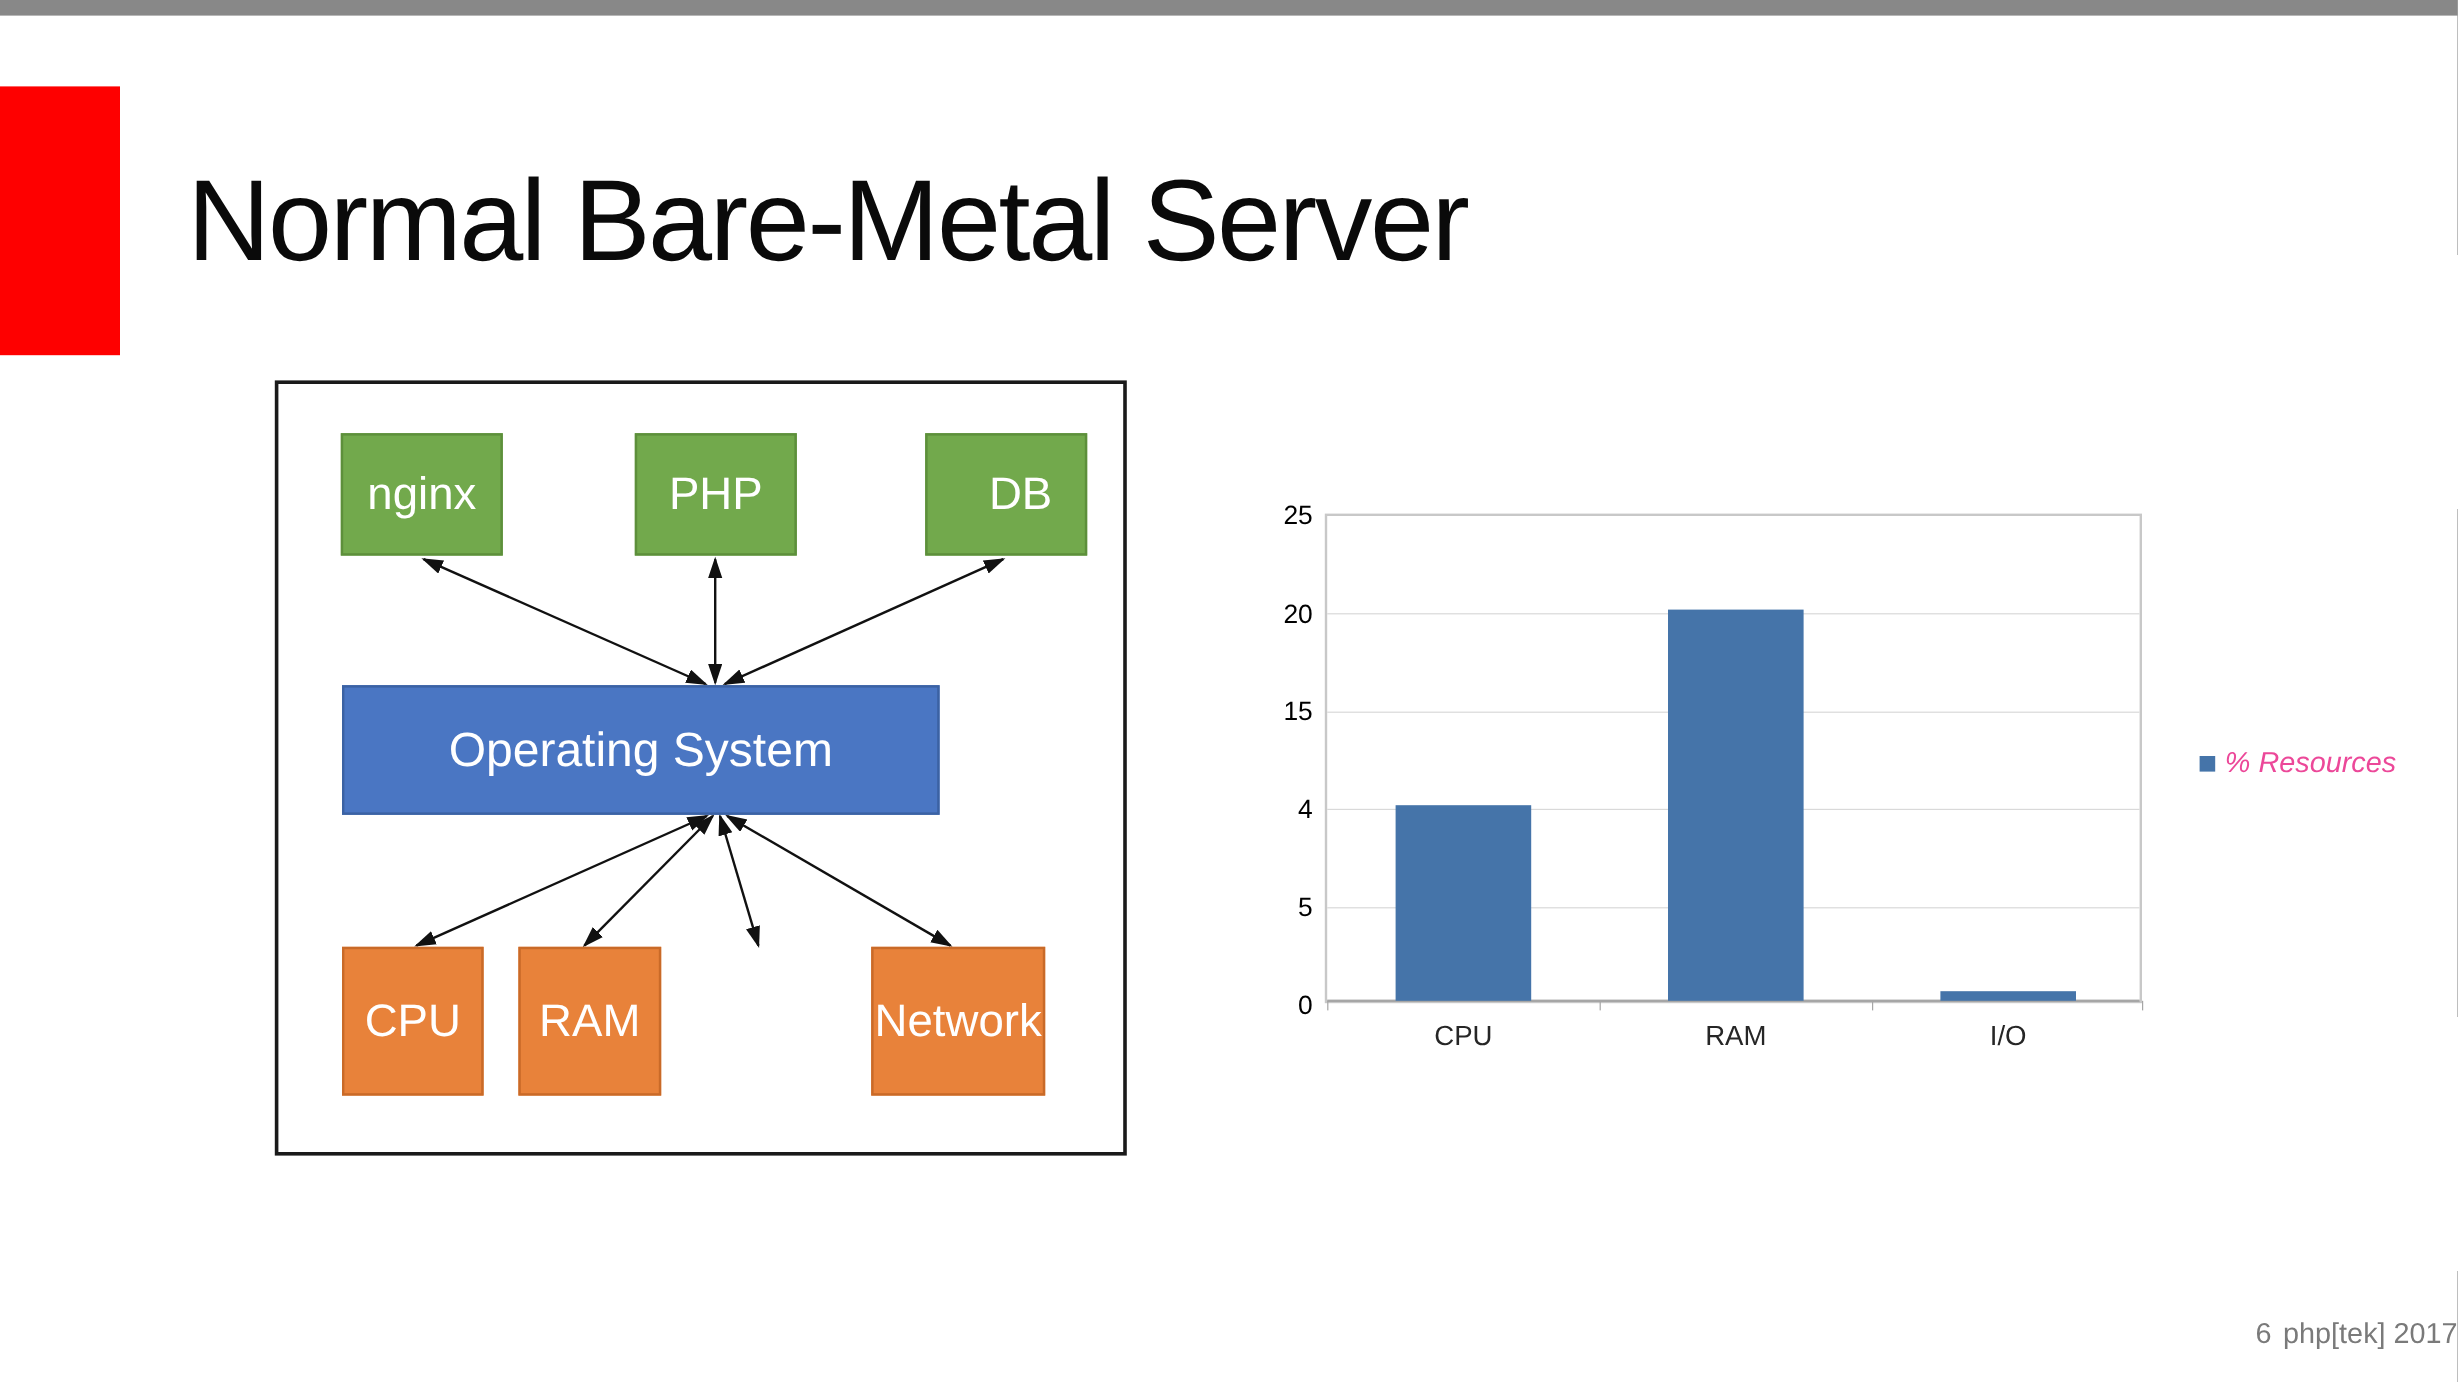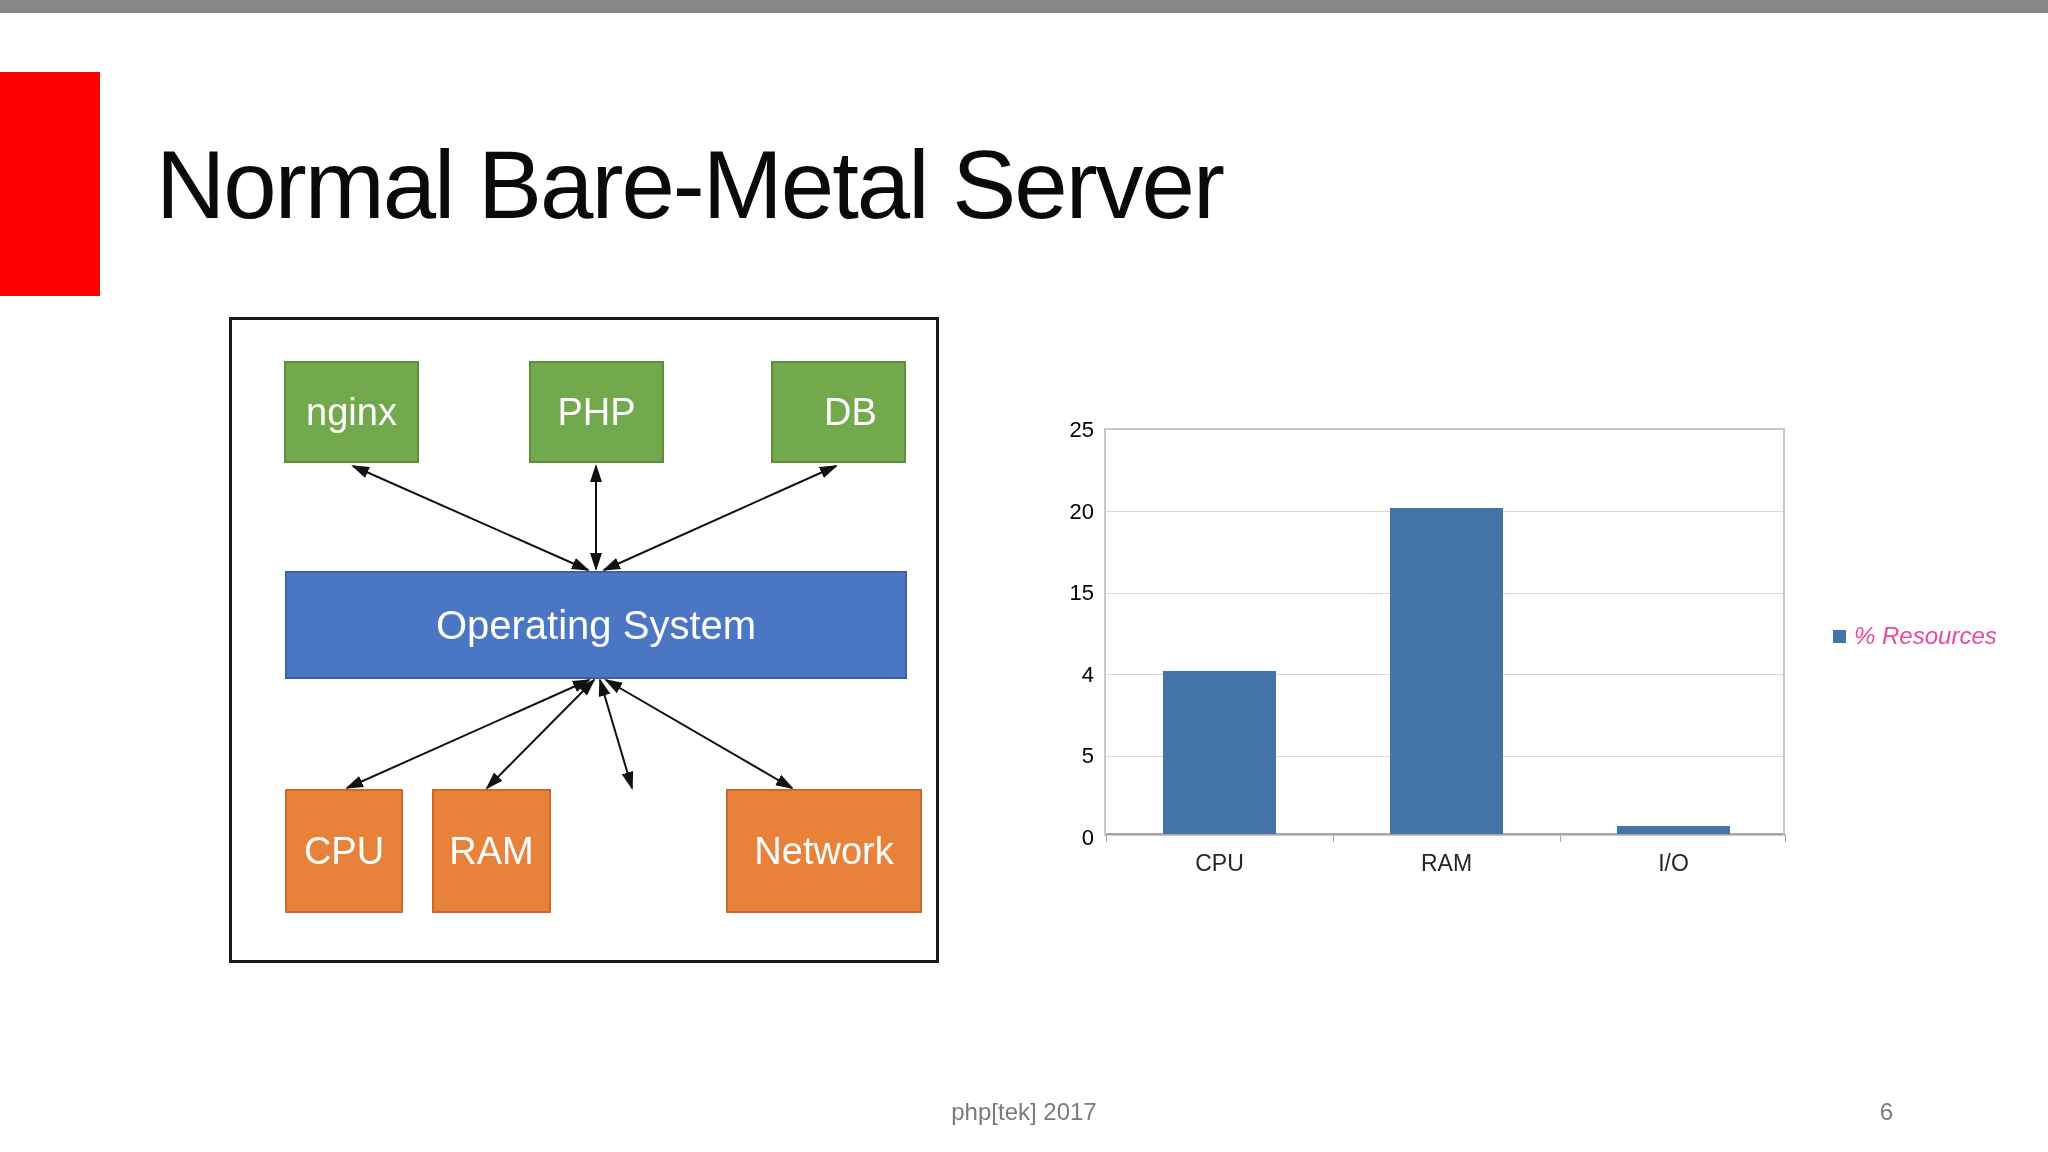--- a/index.html
+++ b/index.html
@@ -26,27 +26,27 @@
     border:3px solid #1a1a1a; background:#fff;
   }
   .dbox {
     position:absolute; display:flex; align-items:center; justify-content:center;
     color:#ffffff; font-size:38px; text-align:center;
   }
   .svc { top:41px; height:102px; background:#72a94c; border:2px solid #5d8f3b; }
   .svc-0 { left:52px;  width:135px; }
   .svc-1 { left:297px; width:135px; }
   .svc-2 { left:539px; width:135px;padding-left:24px; }
-  .osbar { left:53px; top:251px; width:622px; height:108px;
+  .osbar { left:53px; top:251px; width:498px; height:108px;
            background:#4a76c3; border:2px solid #3b62a3; font-size:40px; }
   .hw  { top:469px; height:124px; background:#e8823a; border:2px solid #c96a28; }
   .hw-0 { left:53px;  width:118px; }
   .hw-1 { left:200px; width:119px; }
   .hw-2 { left:346px; width:118px; }
-  .hw-3 { left:494px; width:196px; }
+  .hw-3 { left:494px; width:145px; }
   .arrows { position:absolute; left:0; top:0; width:710px; height:646px; }
   
   .chart {
     position:absolute; left:1104px; top:415px; width:681px; height:408px;
     border:2px solid #c8c8c8; background:#fff;
   }
   .gridline { position:absolute; left:0; width:100%; height:1px; background:#d9d9d9; }
   .xaxis { position:absolute; left:0; bottom:-1px; width:100%; height:2px; background:#a6a6a6; }
   .ytick-label {
     position:absolute; left:-74px; width:62px; text-align:right;
@@ -59,21 +59,21 @@
     font-size:23px; color:#262626;
   }
   .legend {
     position:absolute; left:727px; top:192px; display:flex; align-items:center;
     white-space:nowrap;
   }
   .legend-swatch { width:13px; height:13px; background:#4574a9; margin-right:8px; }
   .legend-label { font-size:24px; color:#ec4899;font-style:italic; }
   
   .footer-center {
-    position:absolute; left:0; top:1085px; width:100%; text-align:center;
+    position:absolute; left:0; top:1085px; width:100%; text-align:right;
     font-size:24px; color:#7a7a7a;
   }
   .page-number {
     position:absolute; right:155px; top:1085px;
     font-size:24px; color:#7a7a7a;
   }
 </style>
 </head>
 <body>
 

